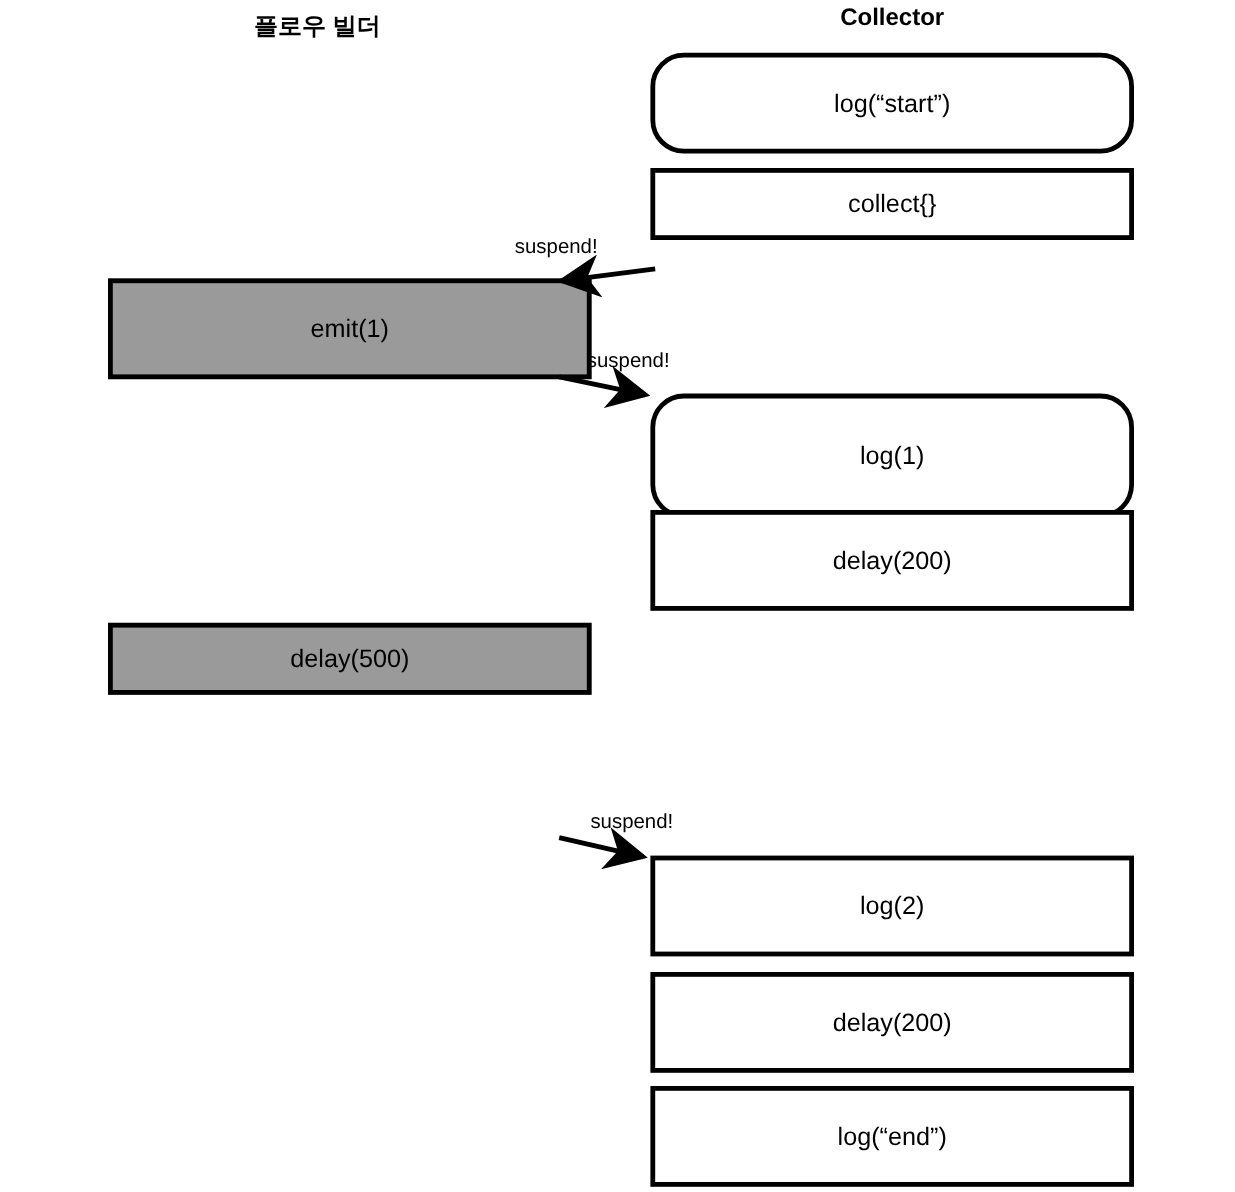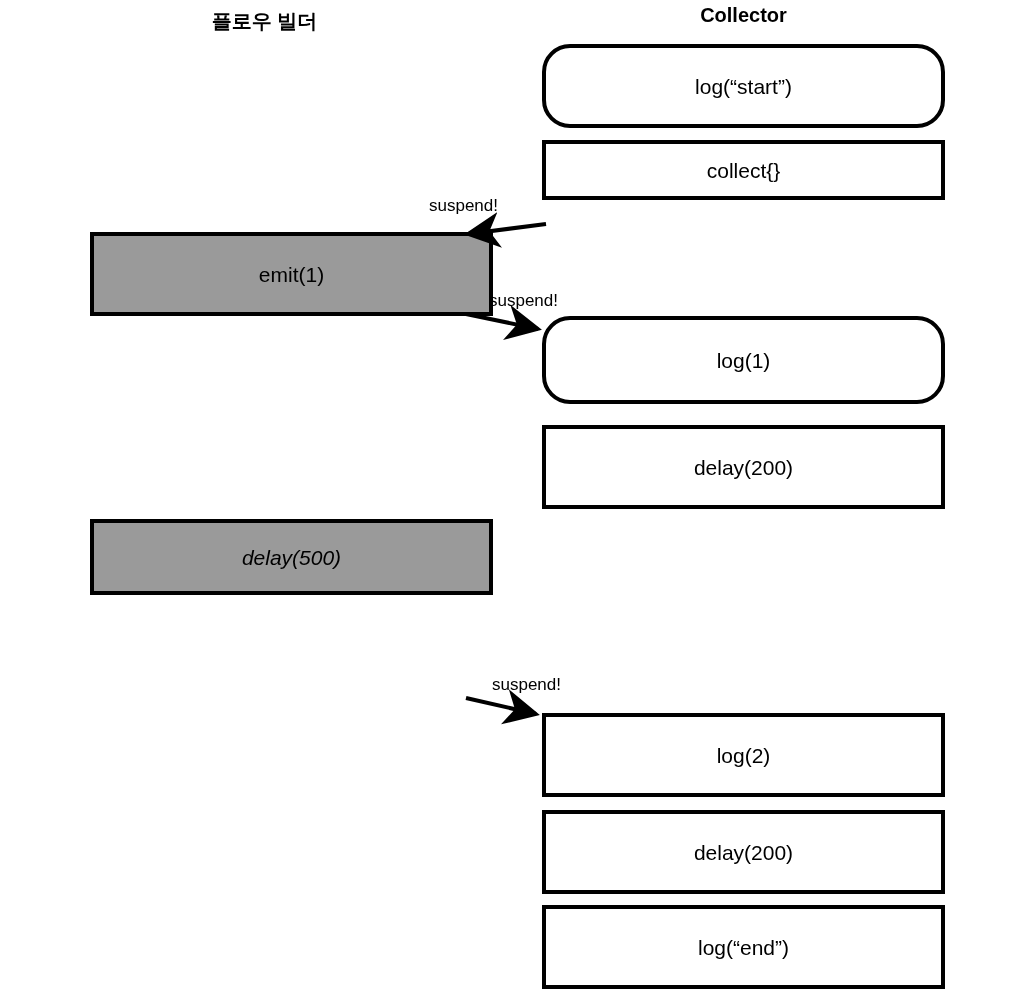--- a/index.html
+++ b/index.html
@@ -78,40 +78,40 @@
   <div class="col-title" id="title-flow-builder">플로우 빌더</div>
 
   <div class="col-title" id="title-collector">Collector</div>
 
   <div class="node collector" style="top:44px;height:84px;border-radius:28px;">
     <span>log(“start”)</span>
   </div>
   <div class="node collector" style="top:140px;height:60px;">
     <span>collect{}</span>
   </div>
-  <div class="node collector" style="top:316px;height:88px;border-radius:28px;">
+  <div class="node collector" style="top:328px;height:104px;border-radius:28px;">
     <span>log(1)</span>
   </div>
   <div class="node collector" style="top:425px;height:84px;">
     <span>delay(200)</span>
   </div>
   <div class="node collector" style="top:713px;height:84px;text-align:center;">
     <span>log(2)</span>
   </div>
   <div class="node collector" style="top:810px;height:84px;">
     <span>delay(200)</span>
   </div>
   <div class="node collector" style="top:905px;height:84px;">
     <span>log(“end”)</span>
   </div>
 
   <div class="node builder" style="top:232px;height:84px;">
     <span>emit(1)</span>
   </div>
-  <div class="node builder" style="top:519px;height:76px;font-style:italic;">
+  <div class="node builder" style="top:519px;height:60px;">
     <span>delay(500)</span>
   </div>
 
   <svg class="edge-layer" viewBox="0 0 1029 993">
     <defs>
       <marker id="arrow-r" markerWidth="9" markerHeight="9" refX="8" refY="4.5" orient="auto" markerUnits="strokeWidth">
         <path d="M0,0 L9,4.5 L0,9 L2.6,4.5 z" fill="#000000"></path>
       </marker>
       <marker id="arrow-l" markerWidth="9" markerHeight="9" refX="8" refY="4.5" orient="auto" markerUnits="strokeWidth">
         <path d="M0,0 L9,4.5 L0,9 L2.6,4.5 z" fill="#000000"></path>

